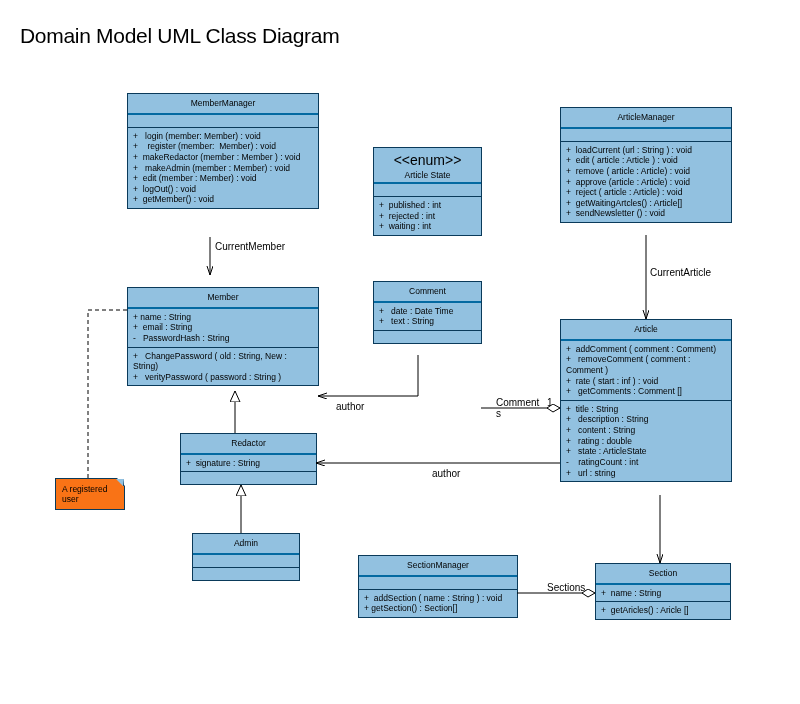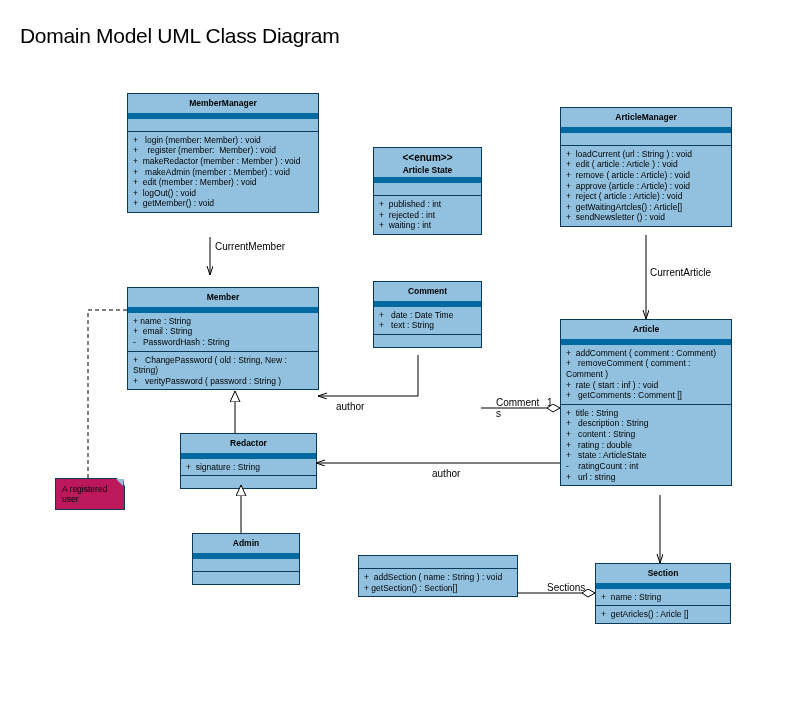--- a/index.html
+++ b/index.html
@@ -1,23 +1,23 @@
 <!DOCTYPE html>
 <html><head>
 <meta charset="utf-8">
 <style>
 body{margin:0;font-family:Arial,sans-serif;background:#fff;width:800px;height:704px;position:relative;overflow:hidden}
 .title{position:absolute;left:20px;top:24px;font-size:21px;font-weight:normal;letter-spacing:-0.3px}
 .uml{position:absolute;background:#92c1e0;border:1px solid #0a3a5a;font-size:8.5px;line-height:1.25}
-.uml-head{text-align:center;font-weight:bold;padding:4px 6px;border-bottom:6px solid #0369a1}
-.uml-head2{text-align:center;font-size:10px;padding:2px 0 0}
+.uml-head{text-align:center;font-weight:normal;padding:4px 6px;border-bottom:2px solid #0369a1}
+.uml-head2{text-align:center;font-size:14px;padding:2px 0 0}
 .uml-sec{border-bottom:1px solid #0a3a5a;padding:3px 5px;min-height:6px}
 .uml-sec:last-child{border-bottom:none}
 .uml-sec div{white-space:pre-wrap}
-.note{position:absolute;background:#be185d;border:1px solid #0a3a5a;font-size:8.5px;padding:5px 6px;width:56px}
+.note{position:absolute;background:#f97316;border:1px solid #0a3a5a;font-size:8.5px;padding:5px 6px;width:56px}
 .note:before{content:"";position:absolute;top:-1px;right:-1px;width:0;height:0;border-left:8px solid transparent;border-top:8px solid #fff}
 .note:after{content:"";position:absolute;top:0;right:0;width:0;height:0;border-left:7px solid transparent;border-top:7px solid #92c1e0;border-right:1px solid #0a3a5a;transform:translate(0,0)}
 svg{position:absolute;left:0;top:0;width:800px;height:704px;pointer-events:none}
 .lbl{position:absolute;font-size:10px;background:transparent}
 </style>
 </head>
 <body>
 
 <div class="title">Domain Model UML Class Diagram</div>
 
@@ -111,20 +111,21 @@
   <div class="uml-sec"></div>
 </div>
 
 <div class="uml" style="left:192px;top:533px;width:106px">
   <div class="uml-head">Admin</div>
   <div class="uml-sec"></div>
   <div class="uml-sec"></div>
 </div>
 
 <div class="uml" style="left:358px;top:555px;width:158px">
+  <div class="uml-head">SectionManager</div>
   <div class="uml-sec"></div>
   <div class="uml-sec">
     <div>+  addSection ( name : String ) : void</div>
     <div>+ getSection() : Section[]</div>
   </div>
 </div>
 
 <div class="uml" style="left:595px;top:563px;width:134px">
   <div class="uml-head">Section</div>
   <div class="uml-sec">

